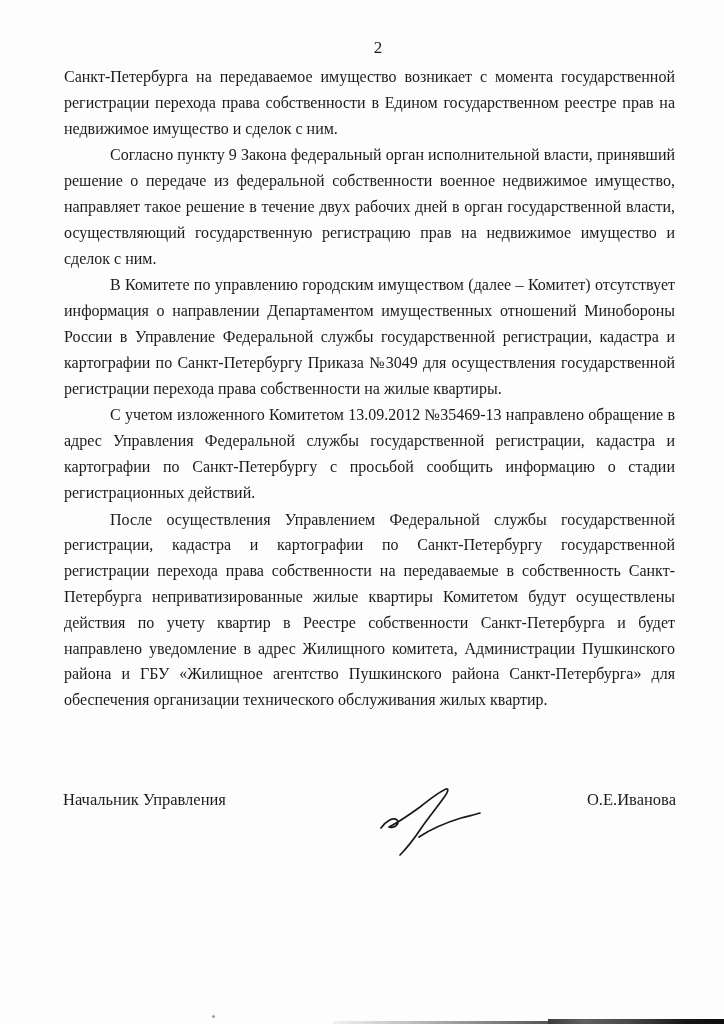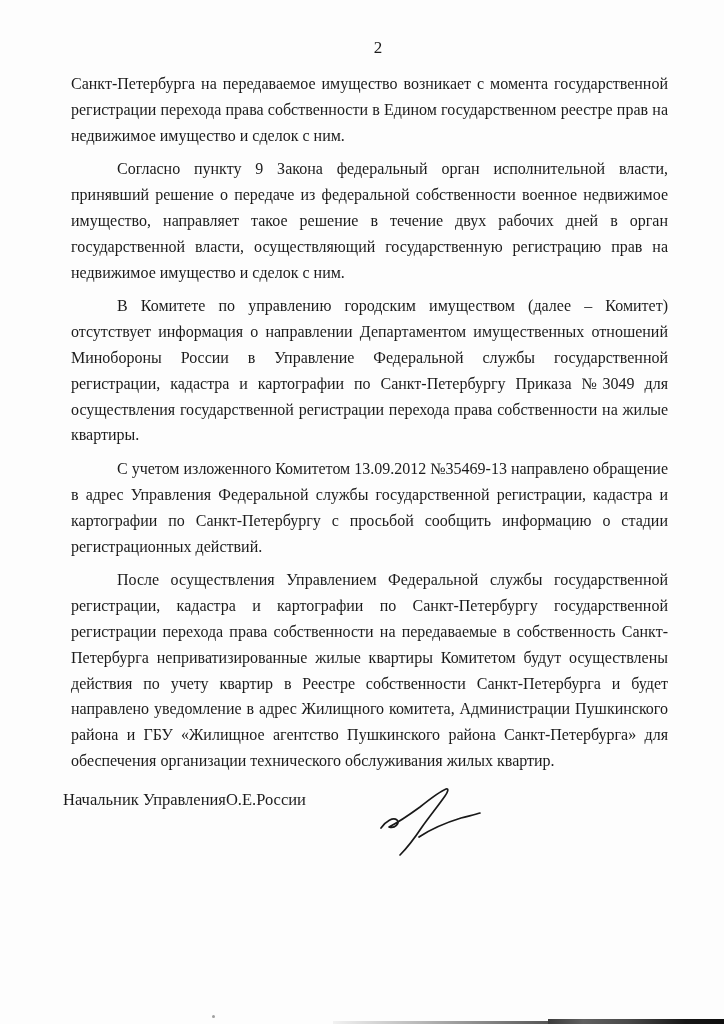--- a/index.html
+++ b/index.html
@@ -30,33 +30,34 @@
     position: absolute;
     left: 63px;
     top: 63px;
     width: 613px;
     font-size: 16px;
     line-height: 25.8px;
     text-align: justify;
     text-justify: inter-word;
   }
   .para {
-    margin: 8px;
+    margin: 1px;
     padding: 0;
     text-indent: 46px;
   }
   .para.no-indent {
     text-indent: 0;
   }
   .sig-row {
     position: absolute;
     left: 63px;
     top: 789px;
     width: 613px;
     display: flex;
+    justify-content: space-between;
     font-size: 16.5px;
     line-height: 22px;
   }
   .signature-svg {
     position: absolute;
     left: 358px;
     top: 773px;
     width: 180px;
     height: 90px;
   }
@@ -114,21 +115,21 @@
   <div class="content">
     <p class="para no-indent">Санкт-Петербурга на передаваемое имущество возникает с момента государственной регистрации перехода права собственности в Едином государственном реестре прав на недвижимое имущество и сделок с ним.</p>
     <p class="para">Согласно пункту 9 Закона федеральный орган исполнительной власти, принявший решение о передаче из федеральной собственности военное недвижимое имущество, направляет такое решение в течение двух рабочих дней в орган государственной власти, осуществляющий государственную регистрацию прав на недвижимое имущество и сделок с ним.</p>
     <p class="para">В Комитете по управлению городским имуществом (далее – Комитет) отсутствует информация о направлении Департаментом имущественных отношений Минобороны России в Управление Федеральной службы государственной регистрации, кадастра и картографии по Санкт-Петербургу Приказа №3049 для осуществления государственной регистрации перехода права собственности на жилые квартиры.</p>
     <p class="para">С учетом изложенного Комитетом 13.09.2012 №35469-13 направлено обращение в адрес Управления Федеральной службы государственной регистрации, кадастра и картографии по Санкт-Петербургу с просьбой сообщить информацию о стадии регистрационных действий.</p>
     <p class="para">После осуществления Управлением Федеральной службы государственной регистрации, кадастра и картографии по Санкт-Петербургу государственной регистрации перехода права собственности на передаваемые в собственность Санкт-Петербурга неприватизированные жилые квартиры Комитетом будут осуществлены действия по учету квартир в Реестре собственности Санкт-Петербурга и будет направлено уведомление в адрес Жилищного комитета, Администрации Пушкинского района и ГБУ «Жилищное агентство Пушкинского района Санкт-Петербурга» для обеспечения организации технического обслуживания жилых квартир.</p>
   </div>
 
   <div class="sig-row">
     <span>Начальник Управления</span>
-    <span>О.Е.России</span>
+    <span>О.Е.Иванова</span>
   </div>
 
   <svg class="signature-svg" viewBox="0 0 180 90" xmlns="http://www.w3.org/2000/svg">
     <path d="M 23 55 C 28 48 35 44 39 47 C 42 50 37 56 31 54 C 39 50 51 42 62 34 C 72 26 83 18 88 16 C 91 15 90 19 87 23 C 80 33 71 44 64 54 C 56 66 48 76 42 82"></path>
     <path d="M 61 64 C 73 56 90 49 103 45 C 110 43 116 42 122 40"></path>
   </svg>
 
   <div class="artifact-edge-light"></div>
   <div class="artifact-edge-dark"></div>
   <div class="artifact-speck"></div>

